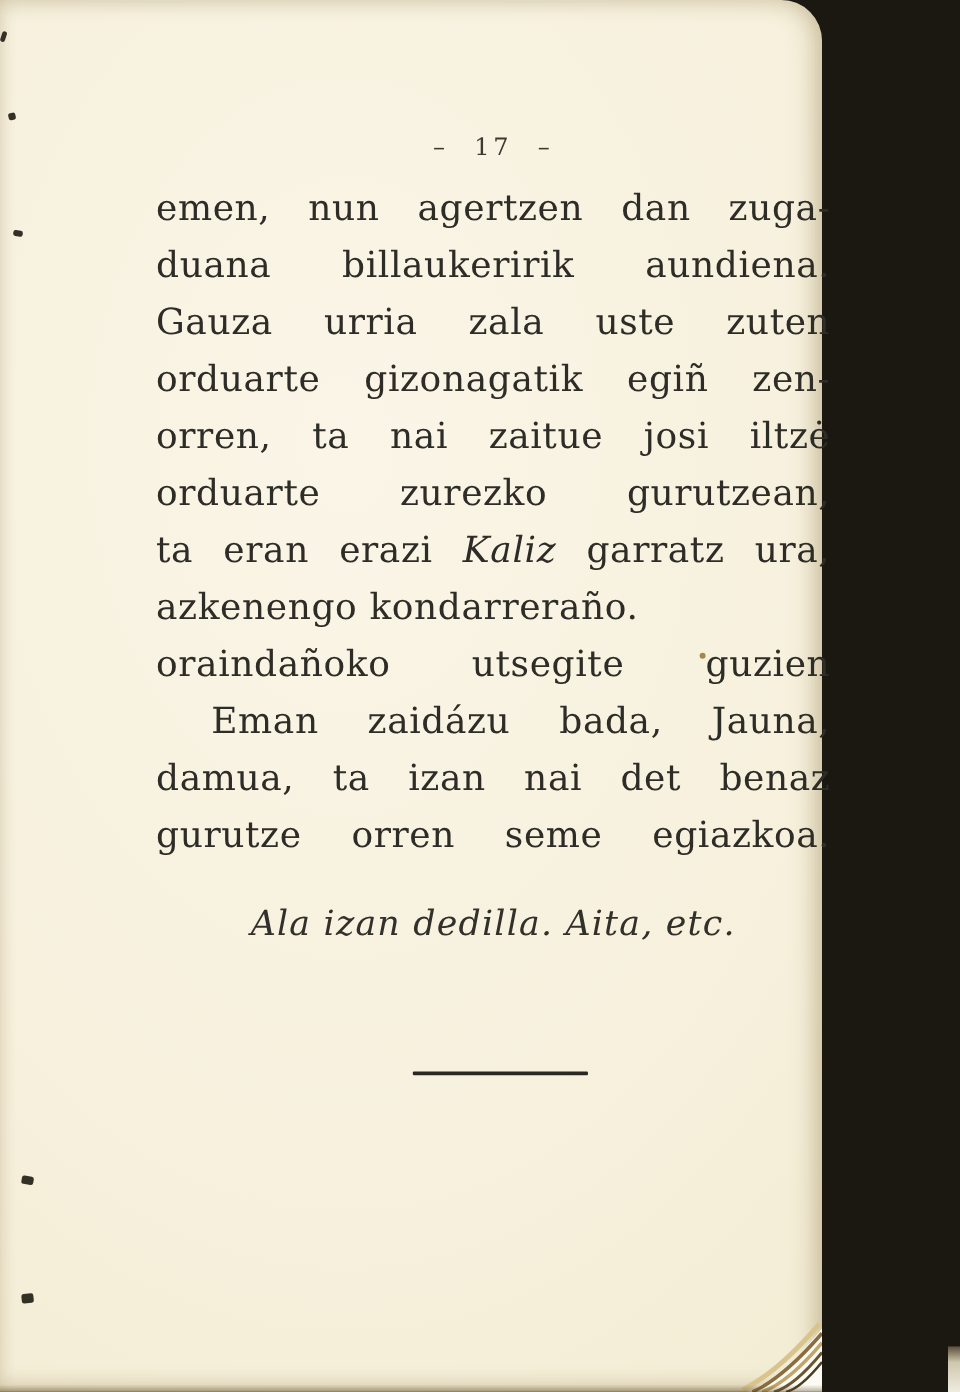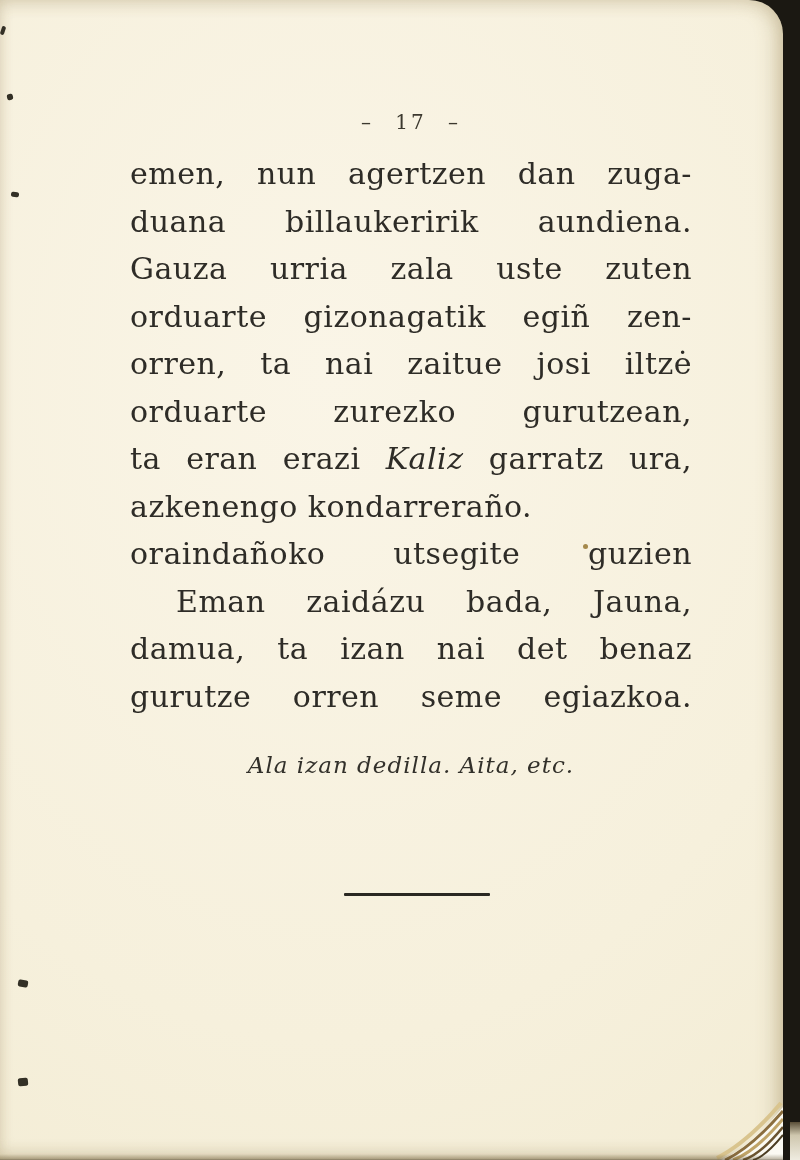--- a/index.html
+++ b/index.html
@@ -9,21 +9,21 @@
     position: relative;
     background: #1b1812; 
     overflow: hidden;
     font-family: "DejaVu Serif", "Liberation Serif", serif;
   }
 
   
   .book-page {
     position: absolute;
     left: 0; top: 0;
-    width: 783px; height: 1160px;
+    width: 685px; height: 1160px;
     background: radial-gradient(ellipse 140% 120% at 42% 32%,
                 #faf5e7 0%, #f6f0dc 48%, #f2ebd2 78%, #eade bb 100%);
     background: radial-gradient(ellipse 140% 120% at 42% 32%,
                 #faf5e7 0%, #f6f0dc 48%, #f2ebd2 78%, #eadebb 100%);
     border-top-right-radius: 34px;
     box-shadow: inset -10px 0 18px rgba(130,108,55,0.22),
                 inset 0 -8px 14px rgba(130,108,55,0.16),
                 inset 0 6px 14px rgba(130,108,55,0.08);
   }
 
@@ -73,21 +73,21 @@
   .line.endpara { text-align-last: left; }
   .line.indent  { padding-left: 46px; }
   .line .it { font-style: italic; }
 
   .closing-line {
     position: absolute;
     left: 130px; top: 752px;
     width: 562px;
     text-align: center;
     font-style: italic;
-    font-size: 23px;
+    font-size: 29px;
     letter-spacing: 1px;
     color: #32302a;
   }
 
   .section-divider {
     position: absolute;
     left: 344px; top: 893px;
     width: 146px; height: 3px;
     background: #2a2822;
     border-radius: 1px;

